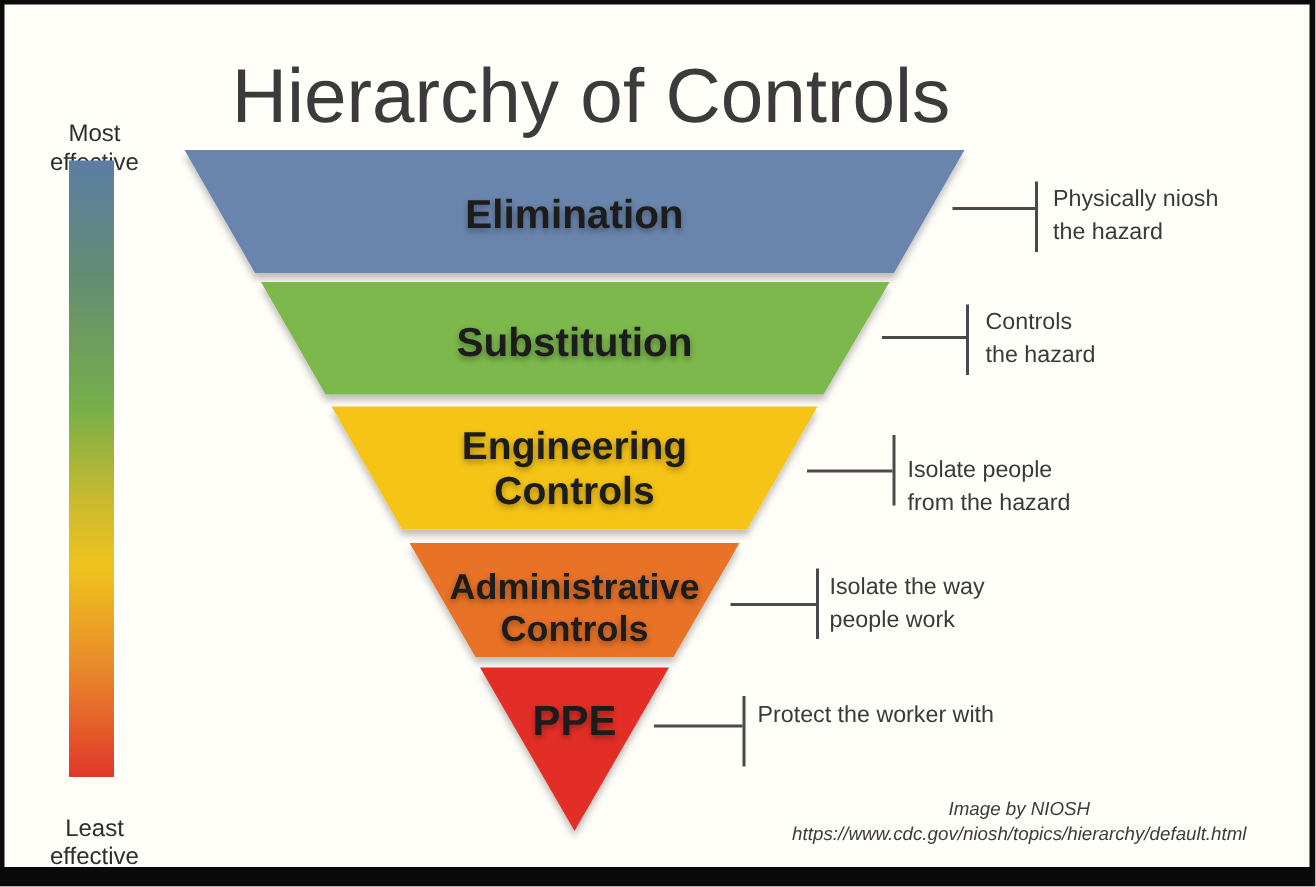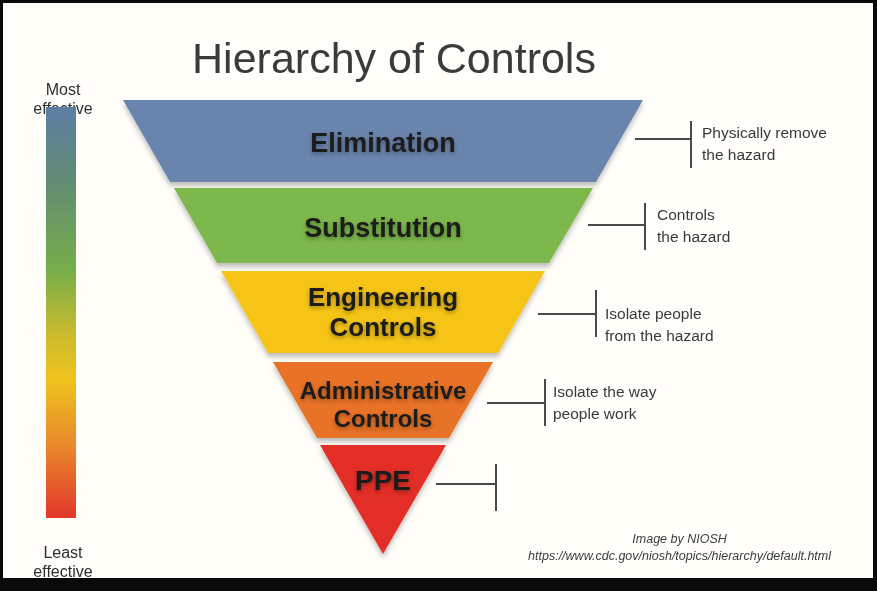--- a/index.html
+++ b/index.html
@@ -5,21 +5,21 @@
   html,body{margin:0;padding:0;background:#e8e8e8;font-family:"Liberation Sans",sans-serif;}
   .frame{
     position:relative;width:877px;height:591px;background:#0a0a0a;overflow:hidden;
   }
   .canvas{
     position:absolute;left:3px;top:3px;width:870px;height:575px;
     background:#fffef9;overflow:hidden;
   }
   .title{
     position:absolute;left:146px;top:31px;width:490px;margin:0;
-    font-size:43px;font-weight:400;color:#3b3b3b;text-align:center;
+    font-size:51px;font-weight:400;color:#3b3b3b;text-align:center;
     letter-spacing:0px;white-space:nowrap;
   }
   .scale-label{
     position:absolute;width:96px;text-align:center;
     font-size:16px;line-height:19px;color:#2e2e2e;margin-top:16px;
   }
   .scale-label.most{left:12px;top:61px;}
   .scale-label.least{left:12px;top:524px;}
   .gradient-bar{
     position:absolute;left:43px;top:104px;width:30px;height:411px;
@@ -87,21 +87,21 @@
       <text class="band-label" x="383" y="306" font-size="26" text-anchor="middle" filter="url(#textShadow)">Engineering</text>
       <text class="band-label" x="383" y="336" font-size="26" text-anchor="middle" filter="url(#textShadow)">Controls</text>
       <text class="band-label" x="383" y="399" font-size="24" text-anchor="middle" filter="url(#textShadow)">Administrative</text>
       <text class="band-label" x="383" y="427" font-size="24" text-anchor="middle" filter="url(#textShadow)">Controls</text>
       <text class="band-label" x="383" y="490" font-size="28" text-anchor="middle" filter="url(#textShadow)">PPE</text>
     </svg>
 
     <div class="conn-line" style="left:632px;top:135px;width:55px"></div>
     <div class="tick-line" style="left:687px;top:118px"></div>
     <div class="ann-text" style="left:699px;top:119px">
-      <div>Physically remove</div>
+      <div>Physically niosh</div>
       <div>the hazard</div>
     </div>
 
     <div class="conn-line" style="left:585px;top:221px;width:56px"></div>
     <div class="tick-line" style="left:641px;top:200px"></div>
     <div class="ann-text" style="left:654px;top:201px">
       <div>Controls</div>
       <div>the hazard</div>
     </div>
 
@@ -115,20 +115,21 @@
     <div class="conn-line" style="left:484px;top:399px;width:57px"></div>
     <div class="tick-line" style="left:541px;top:376px"></div>
     <div class="ann-text" style="left:550px;top:378px">
       <div>Isolate the way</div>
       <div>people work</div>
     </div>
 
     <div class="conn-line" style="left:433px;top:480px;width:59px"></div>
     <div class="tick-line" style="left:492px;top:461px"></div>
     <div class="ann-text" style="left:502px;top:463px">
+      <div>Protect the worker with</div>
     </div>
 
     <div class="credit">
       <div>Image by NIOSH</div>
       <div>https://www.cdc.gov/niosh/topics/hierarchy/default.html</div>
     </div>
 
   </div>
 </div>
 

